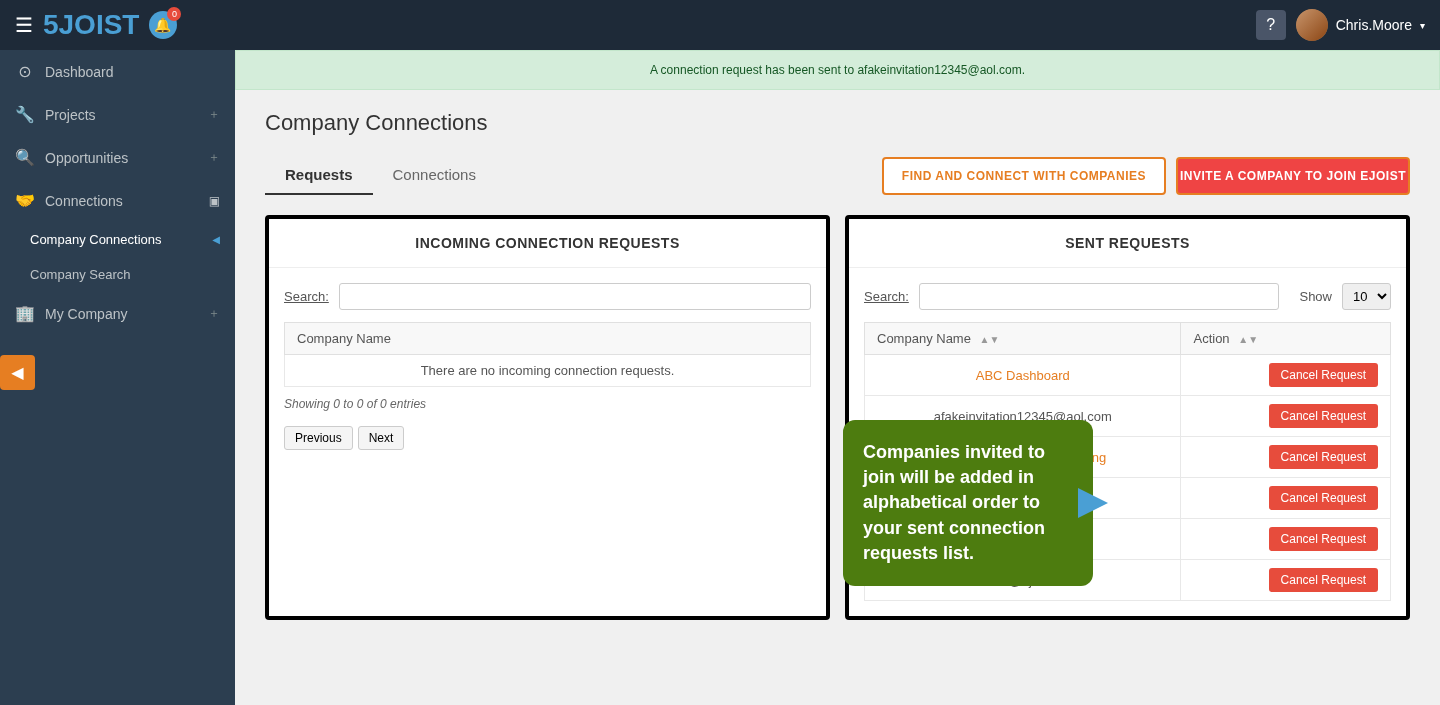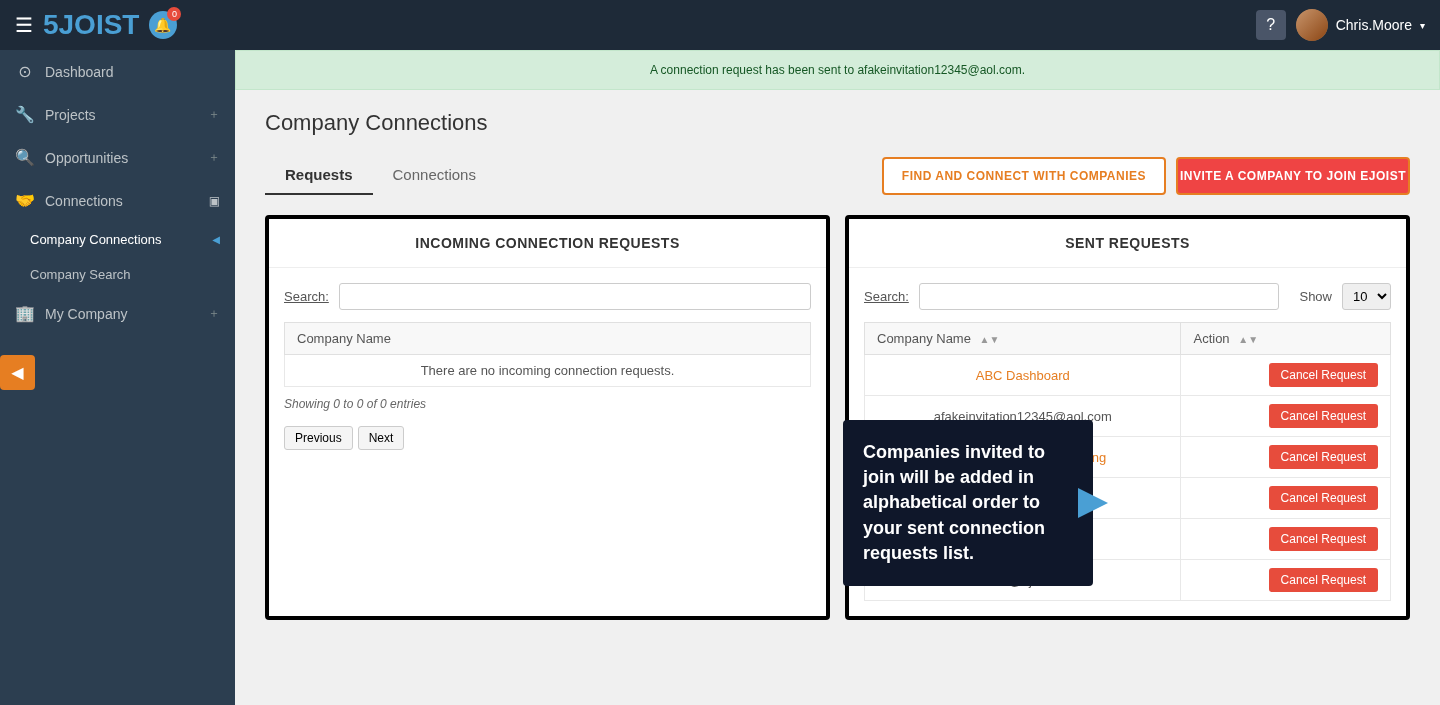--- a/index.html
+++ b/index.html
@@ -259,27 +259,27 @@
 
     
     .tooltip-overlay {
       position: absolute;
       left: 578px;
       top: 205px;
       width: 250px;
       z-index: 100;
     }
     .tooltip-box {
-      background: #0f172a;
+      background: #4d7c0f;
       color: white;
       padding: 20px;
       font-size: 18px;
       font-weight: bold;
       line-height: 1.4;
-      border-radius: 4px;
+      border-radius: 12px;
       position: relative;
     }
     .tooltip-box::after {
       content: '';
       position: absolute;
       right: -30px;
       top: 50%;
       transform: translateY(-50%);
       border: 15px solid transparent;
       border-left: 30px solid #4a9fd4;

